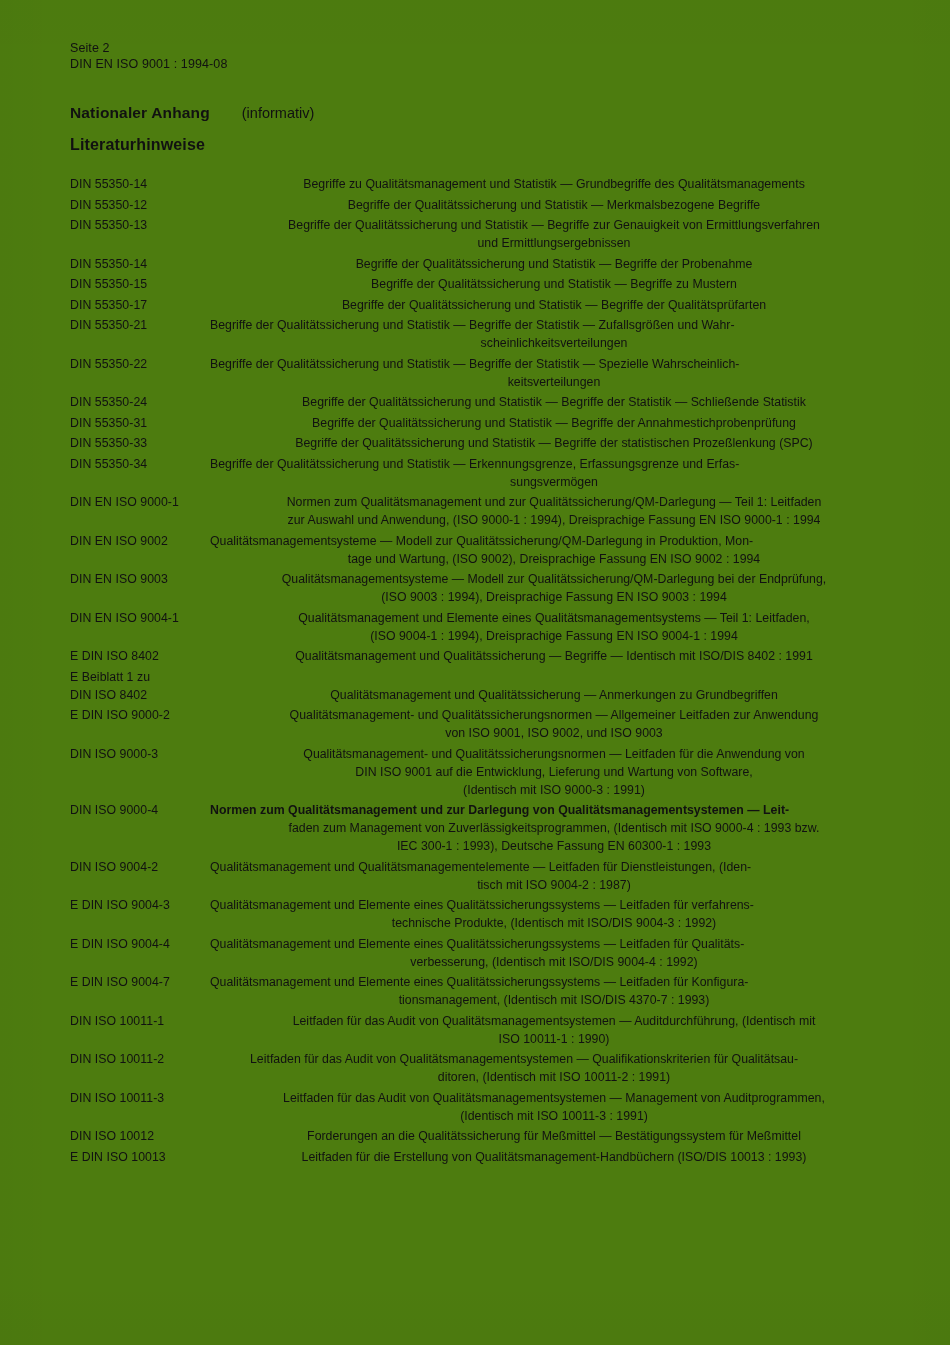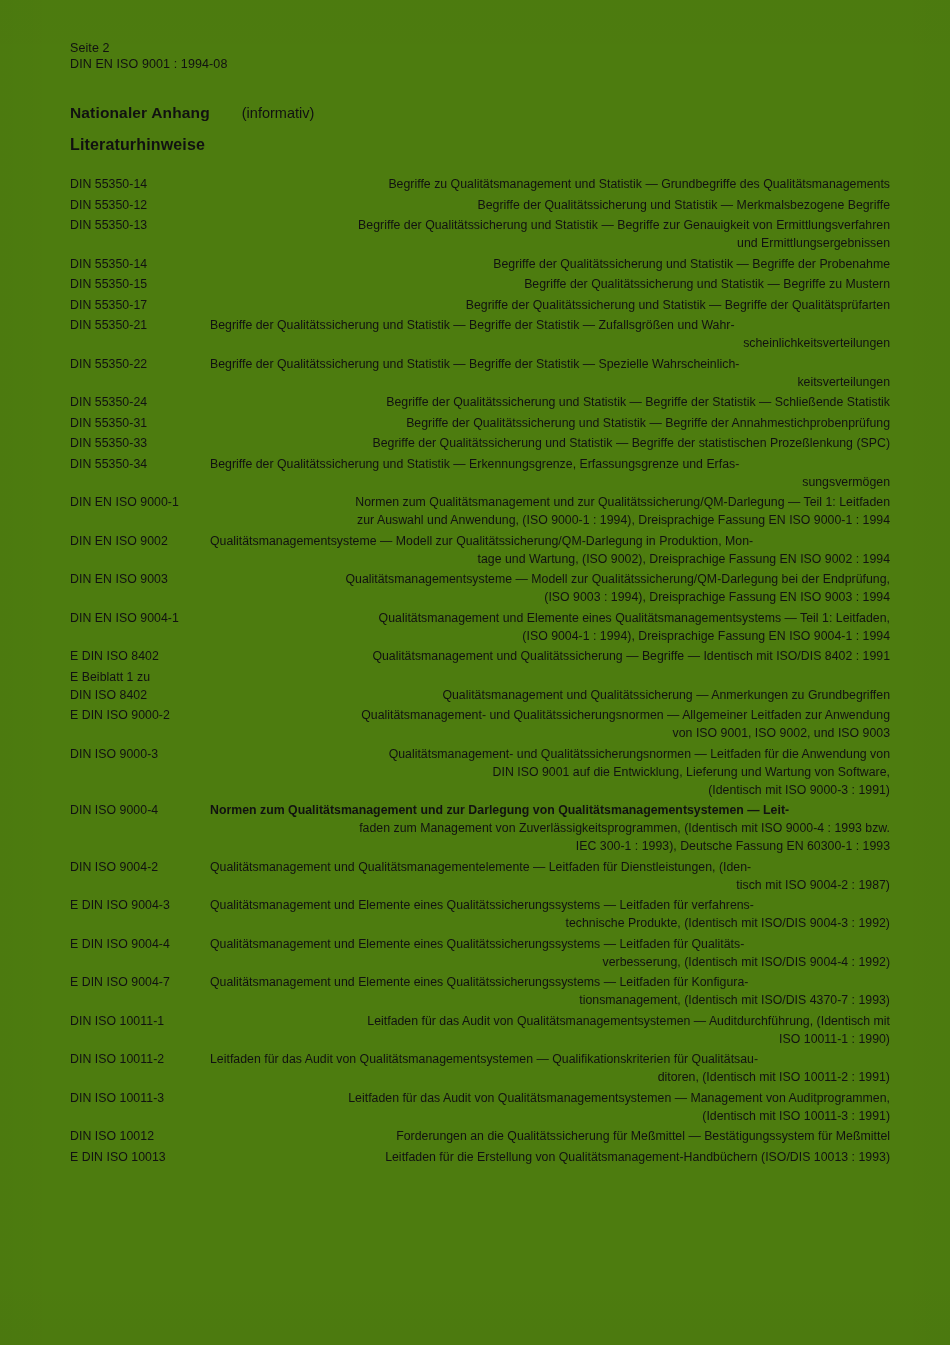--- a/index.html
+++ b/index.html
@@ -99,21 +99,21 @@
     hyphens: none;
   }
   
   .ref-desc.nojust { text-align: left; }
 
   .ref-desc p {
     margin: 0;
   }
   .ref-desc p.last,
   .ref-desc p.short {
-    text-align: right;
+    text-align: center;
     margin-left: 8px;
   }
 </style>
 </head>
 <body>
 
 <div class="page">
   <div class="scan-tint"></div>
 
   <div class="content">
@@ -304,21 +304,21 @@
         <div class="ref-row">
           <div class="ref-key">DIN ISO 10011-1</div>
           <div class="ref-desc">
             <p class="short">Leitfaden für das Audit von Qualitätsmanagementsystemen — Auditdurchführung, (Identisch mit</p>
             <p class="last">ISO 10011-1 : 1990)</p>
           </div>
         </div>
         <div class="ref-row">
           <div class="ref-key">DIN ISO 10011-2</div>
           <div class="ref-desc">
-            <p style="text-align: justify;">Leitfaden für das Audit von Qualitätsmanagementsystemen — Qualifikationskriterien für Qualitätsau-</p>
+            <p style="text-align: justify; margin-left: 40px;">Leitfaden für das Audit von Qualitätsmanagementsystemen — Qualifikationskriterien für Qualitätsau-</p>
             <p class="last">ditoren, (Identisch mit ISO 10011-2 : 1991)</p>
           </div>
         </div>
         <div class="ref-row">
           <div class="ref-key">DIN ISO 10011-3</div>
           <div class="ref-desc">
             <p class="short">Leitfaden für das Audit von Qualitätsmanagementsystemen — Management von Auditprogrammen,</p>
             <p class="last">(Identisch mit ISO 10011-3 : 1991)</p>
           </div>
         </div>

